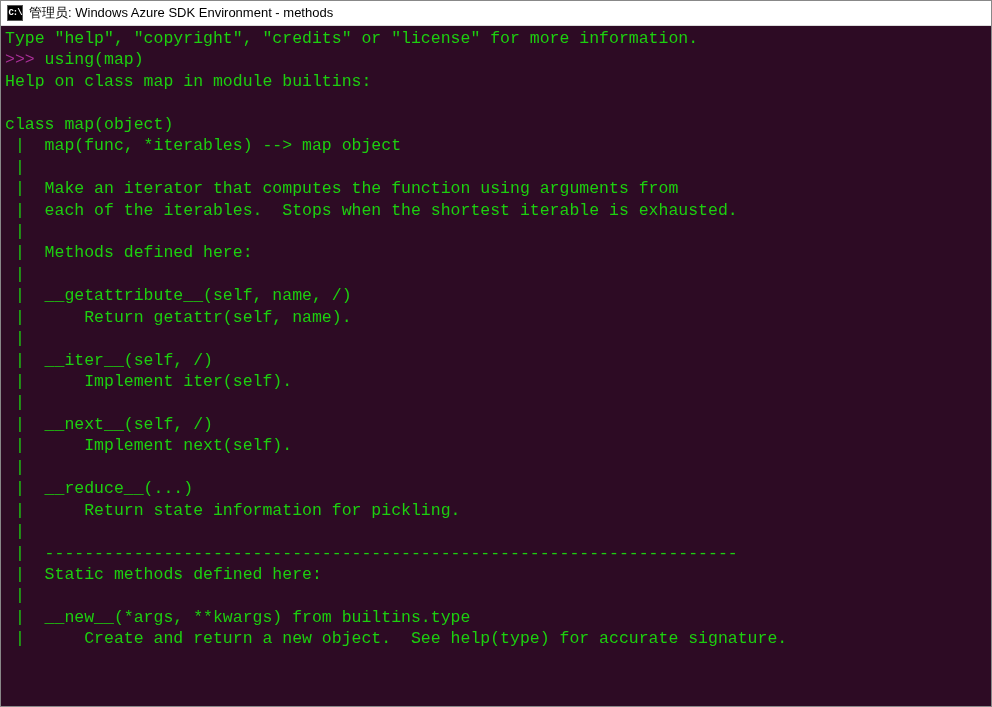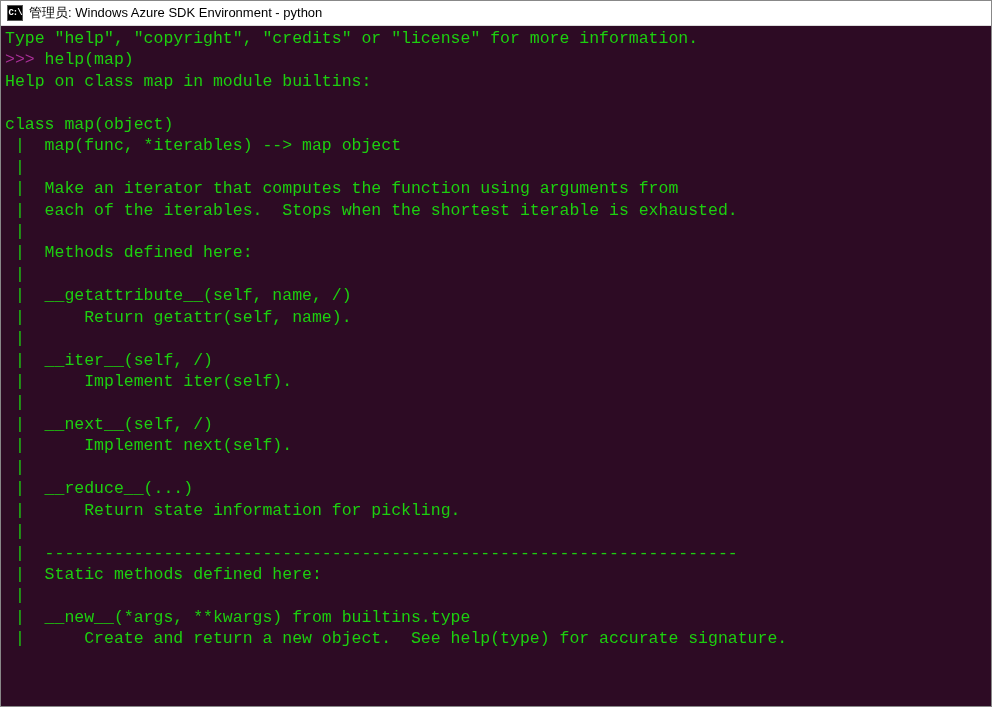--- a/index.html
+++ b/index.html
@@ -66,24 +66,24 @@
     .green {
       color: #1dcf0f;
     }
   </style>
 </head>
 <body>
 
 <div class="window">
   <div class="titlebar">
     <div class="icon">C:\</div>
-    <div class="title">管理员:  Windows Azure SDK Environment - python</div>
+    <div class="title">管理员:  Windows Azure SDK Environment - methods</div>
   </div>
   <div class="terminal"><span class="green">Type "help", "copyright", "credits" or "license" for more information.</span>
-<span class="magenta">&gt;&gt;&gt; </span><span class="green">help(map)</span>
+<span class="magenta">&gt;&gt;&gt; </span><span class="green">using(map)</span>
 <span class="green" id="terminal-output">Help on class map in module builtins:
 
 class map(object)
  |  map(func, *iterables) --&gt; map object
  |
  |  Make an iterator that computes the function using arguments from
  |  each of the iterables.  Stops when the shortest iterable is exhausted.
  |
  |  Methods defined here:
  |

